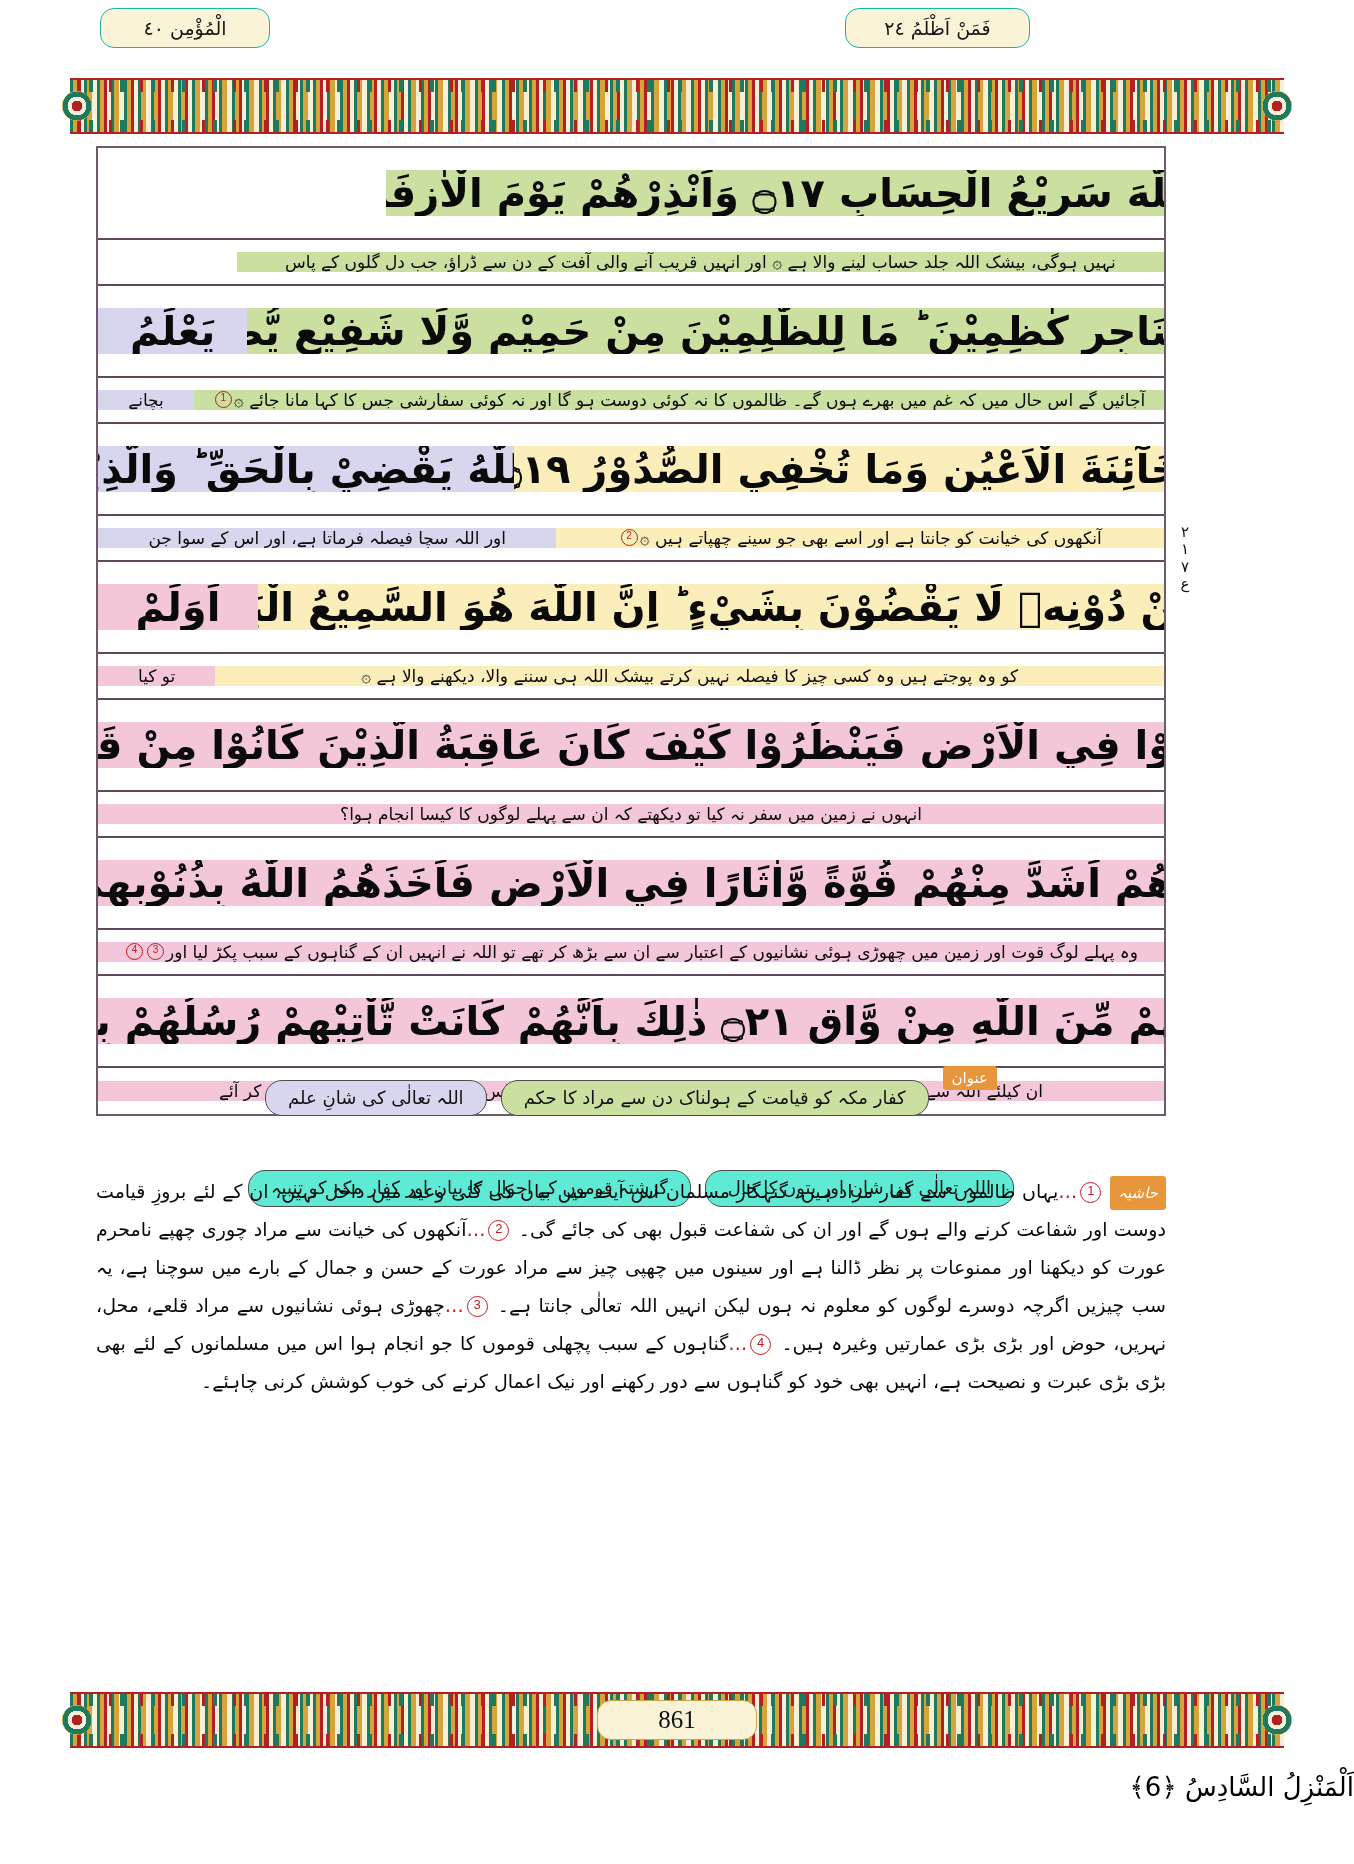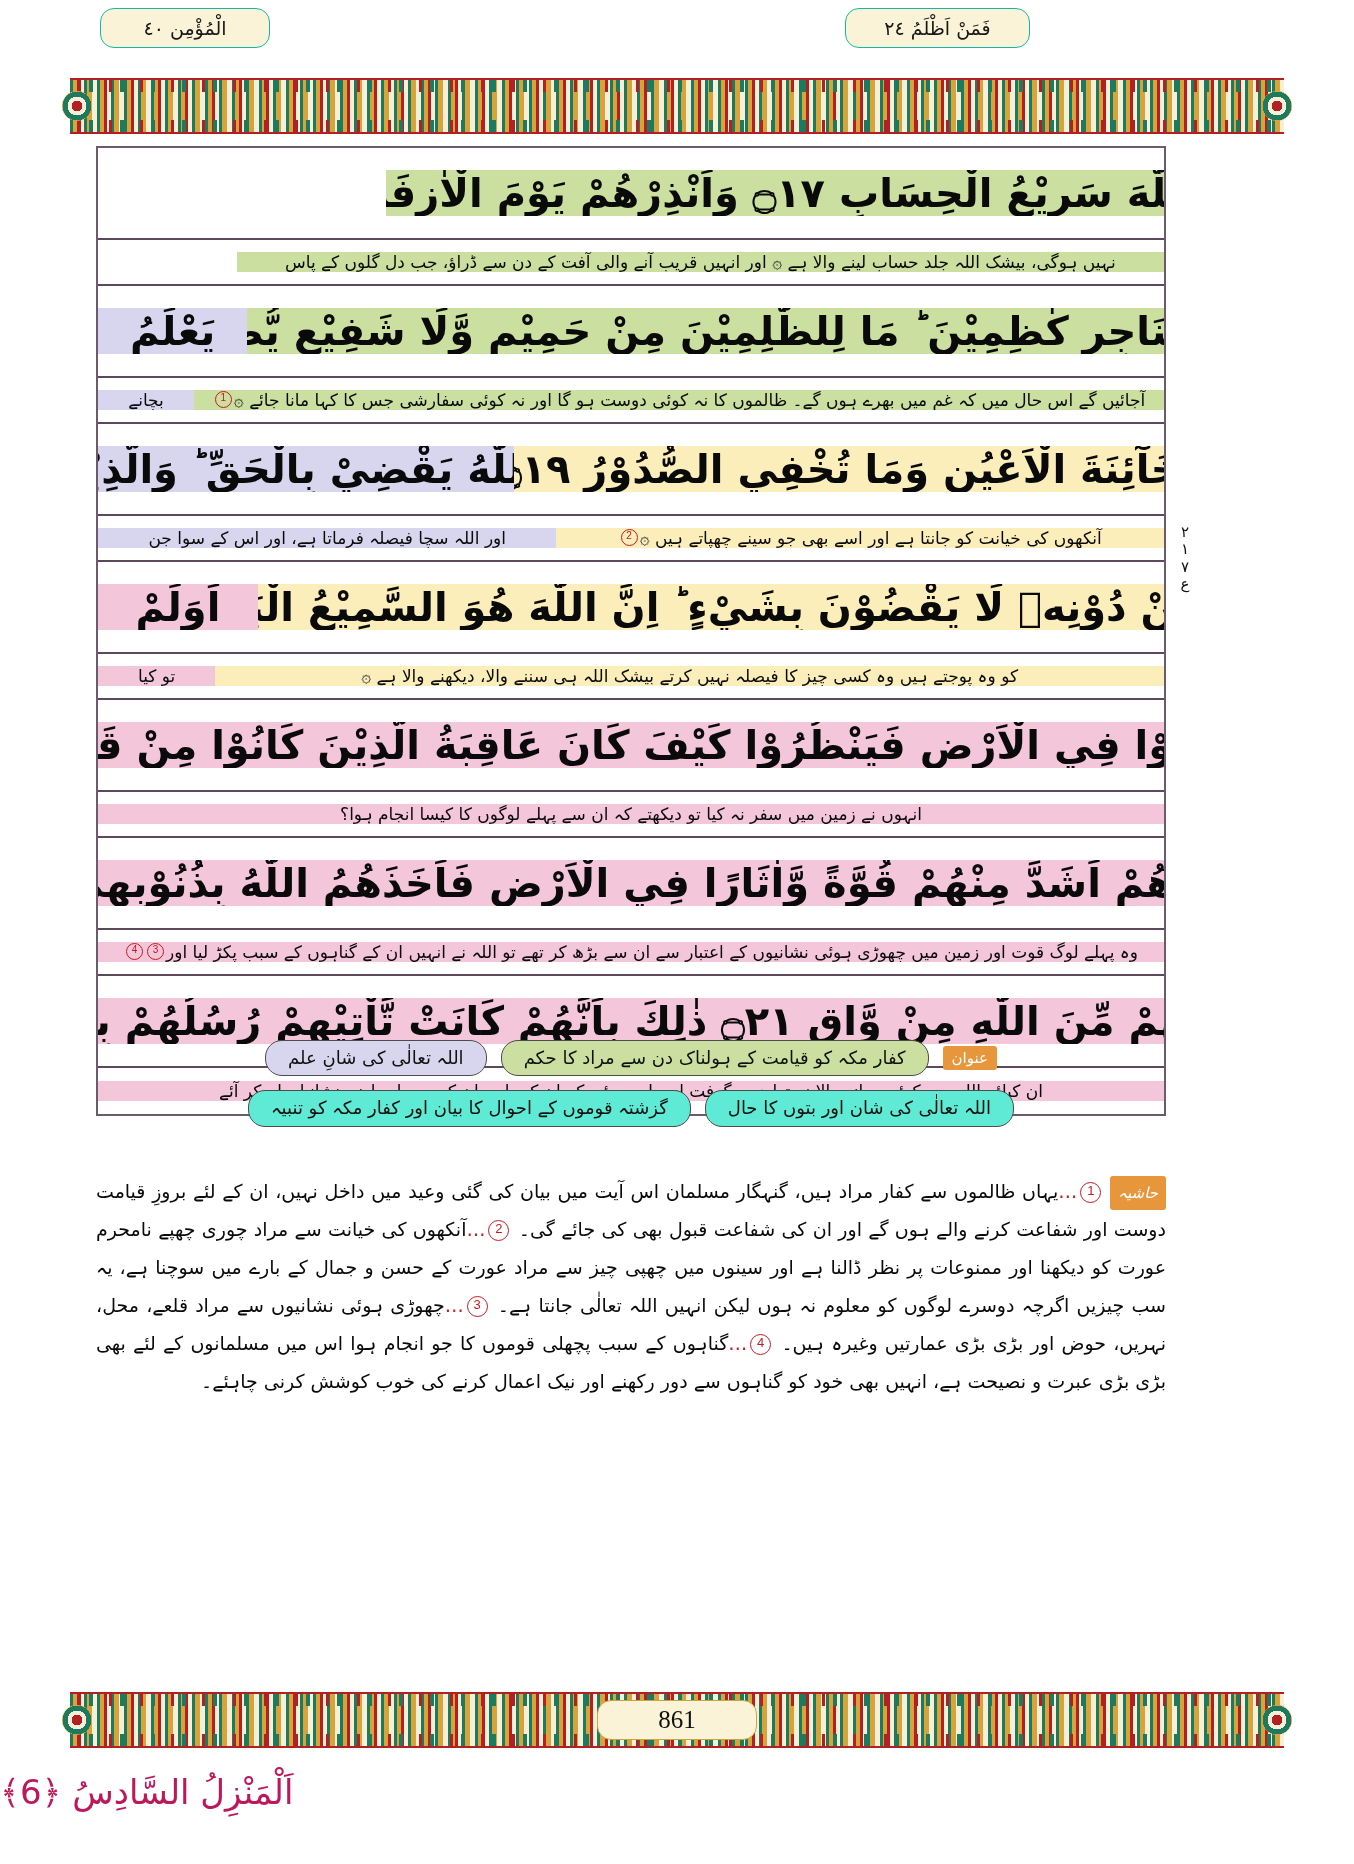--- a/index.html
+++ b/index.html
@@ -206,20 +206,21 @@
   .pill {
     border: 1.5px solid #4d4d4d;
     border-radius: 17px;
     padding: 5px 22px;
     font-family: "DejaVu Sans", sans-serif;
     font-size: 18px;
     color: #111;
     direction: rtl;
     white-space: nowrap;
     line-height: 1.35;
+    margin-top: 40px;
   }
   .pill-green    { background: #cbe0a0; }
   .pill-lavender { background: #d8d6ee; }
   .pill-yellow   { background: #5eead4; }
 
   
   #hashiya {
     position: absolute;
     left: 96px;
     top: 1172px;
@@ -273,24 +274,24 @@
     z-index: 4;
     font-family: "Liberation Serif", serif;
     font-size: 25px;
     color: #111;
     box-sizing: border-box;
   }
   #manzil-line {
     position: absolute;
     left: 0; right: 0;
     top: 1772px;
-    text-align: left;
-    font-family: "DejaVu Sans", sans-serif;
-    font-size: 34px;
-    color: #be185d;
+    text-align: right;
+    font-family: "DejaVu Sans", sans-serif;
+    font-size: 26px;
+    color: #000000;
     direction: rtl;
   }
 </style>
 </head>
 <body>
 
 <div class="page">
 
   <div class="ornament-band" id="header-band"></div>
   <div class="rosette" style="left:62px;  top:91px;"></div>

